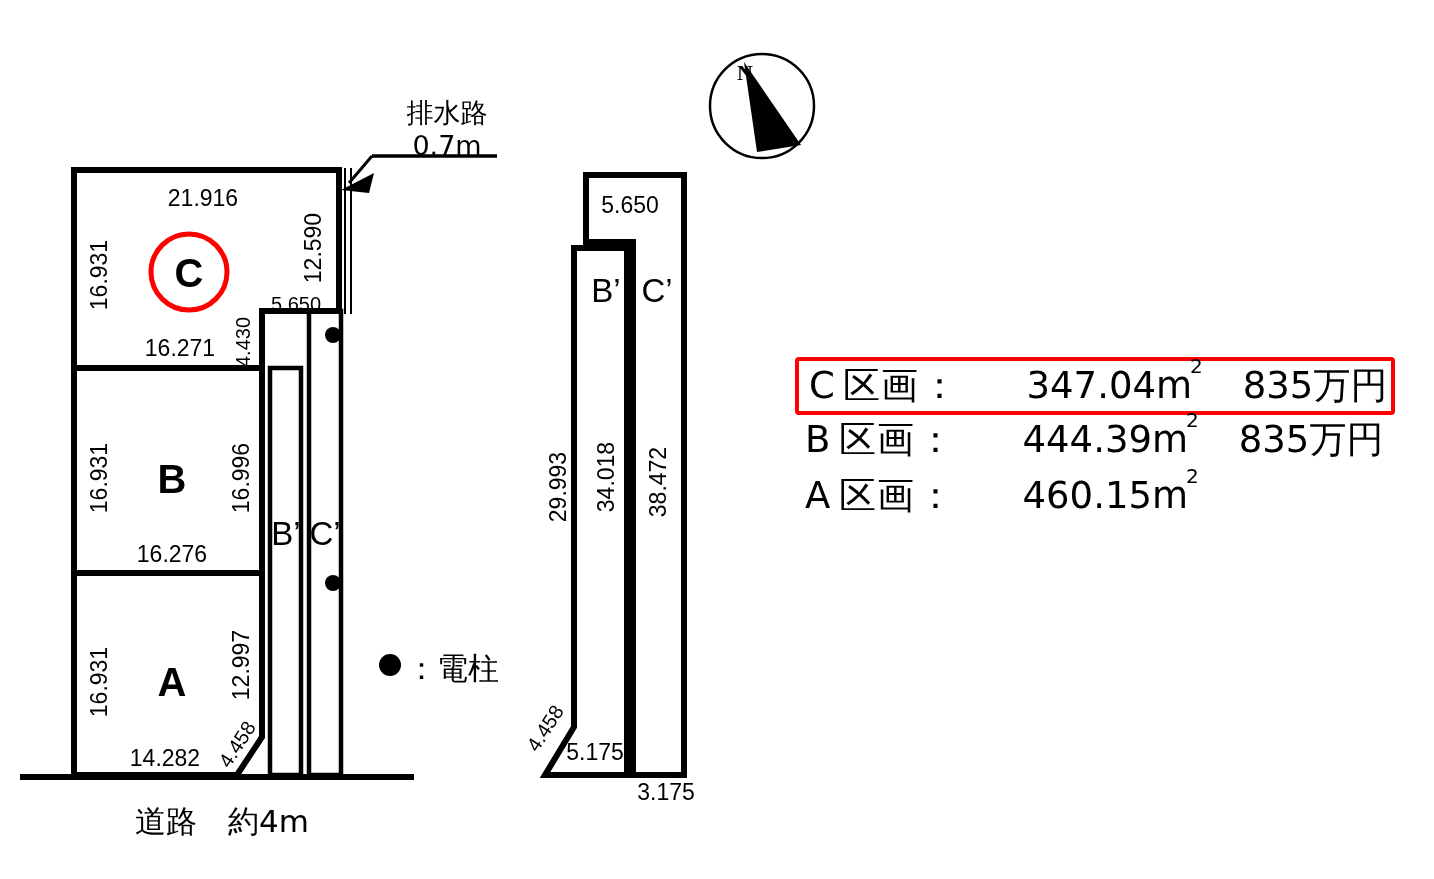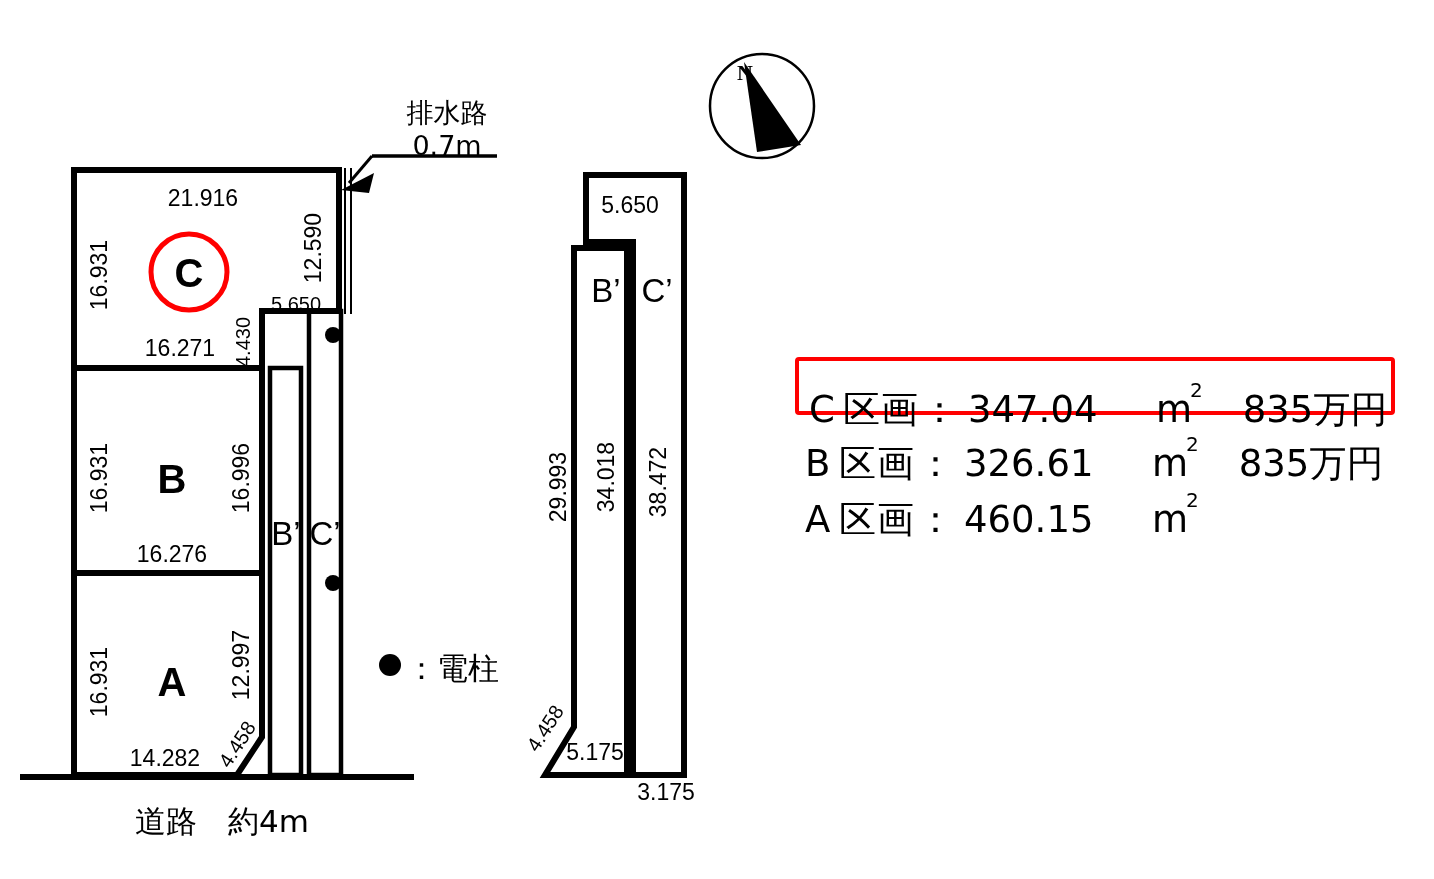--- a/index.html
+++ b/index.html
@@ -90,23 +90,23 @@
     font-size: 37px;
     color: #000;
     white-space: nowrap;
   }
   .price-row.highlight {
     border: 4px solid #ff0000;
     border-radius: 4px;
     height: 58px;
   }
   .pr-lot   { min-width: 34px; }
-  .pr-kuga  { letter-spacing: 1px; margin-top: 24px; }
+  .pr-kuga  { letter-spacing: 1px; }
   .pr-colon { padding: 0 2px; }
-  .pr-area  { min-width: 188px; padding-left: 8px;}
+  .pr-area  { min-width: 188px; text-align: right; padding-left: 8px;}
   .pr-unit  { position: relative; padding-right: 2px; }
   .pr-sup {
     font-size: 20px;
     vertical-align: super;
     position: relative;
     top: -12px;
     left: -2px;
   }
   .pr-price { padding-left: 36px; }
 </style>
@@ -214,21 +214,21 @@
       <span class="pr-colon">：</span>
       <span class="pr-area">347.04</span>
       <span class="pr-unit"><span>m</span><span class="pr-sup">2</span></span>
       <span class="pr-price">835万円</span>
     </div>
 
     <div class="price-row">
       <span class="pr-lot">B</span>
       <span class="pr-kuga">区画</span>
       <span class="pr-colon">：</span>
-      <span class="pr-area">326.61</span>
+      <span class="pr-area">444.39</span>
       <span class="pr-unit"><span>m</span><span class="pr-sup">2</span></span>
       <span class="pr-price">835万円</span>
     </div>
 
     <div class="price-row">
       <span class="pr-lot">A</span>
       <span class="pr-kuga">区画</span>
       <span class="pr-colon">：</span>
       <span class="pr-area">460.15</span>
       <span class="pr-unit"><span>m</span><span class="pr-sup">2</span></span>

